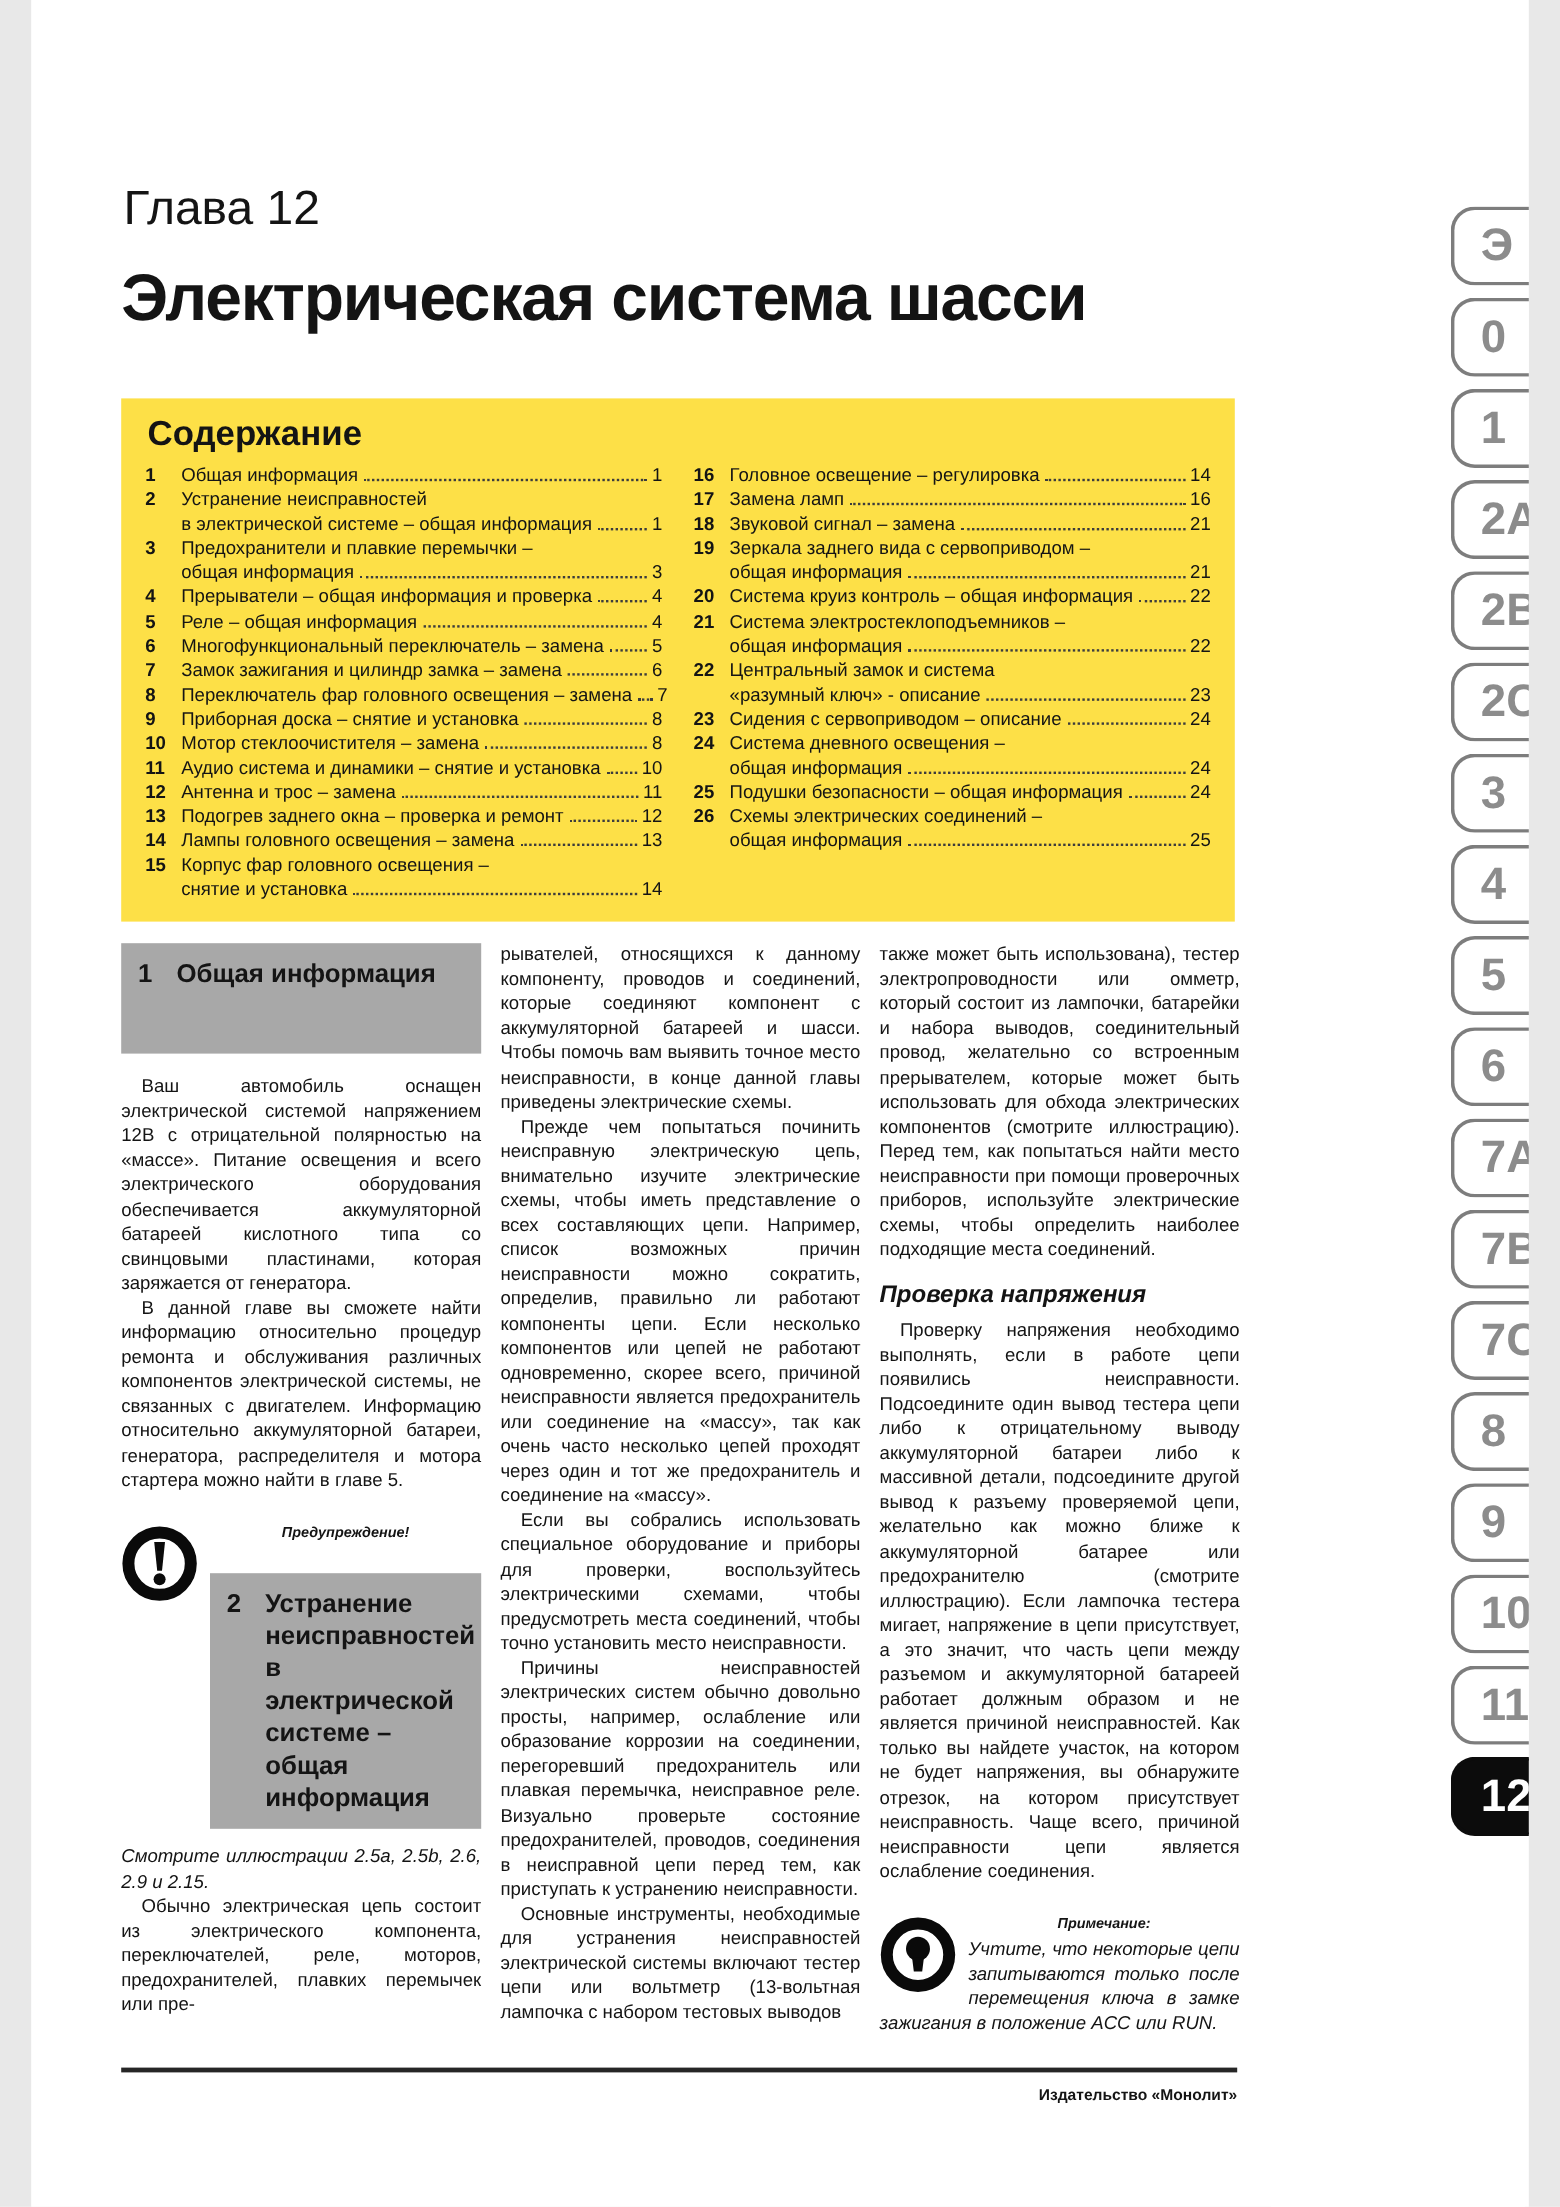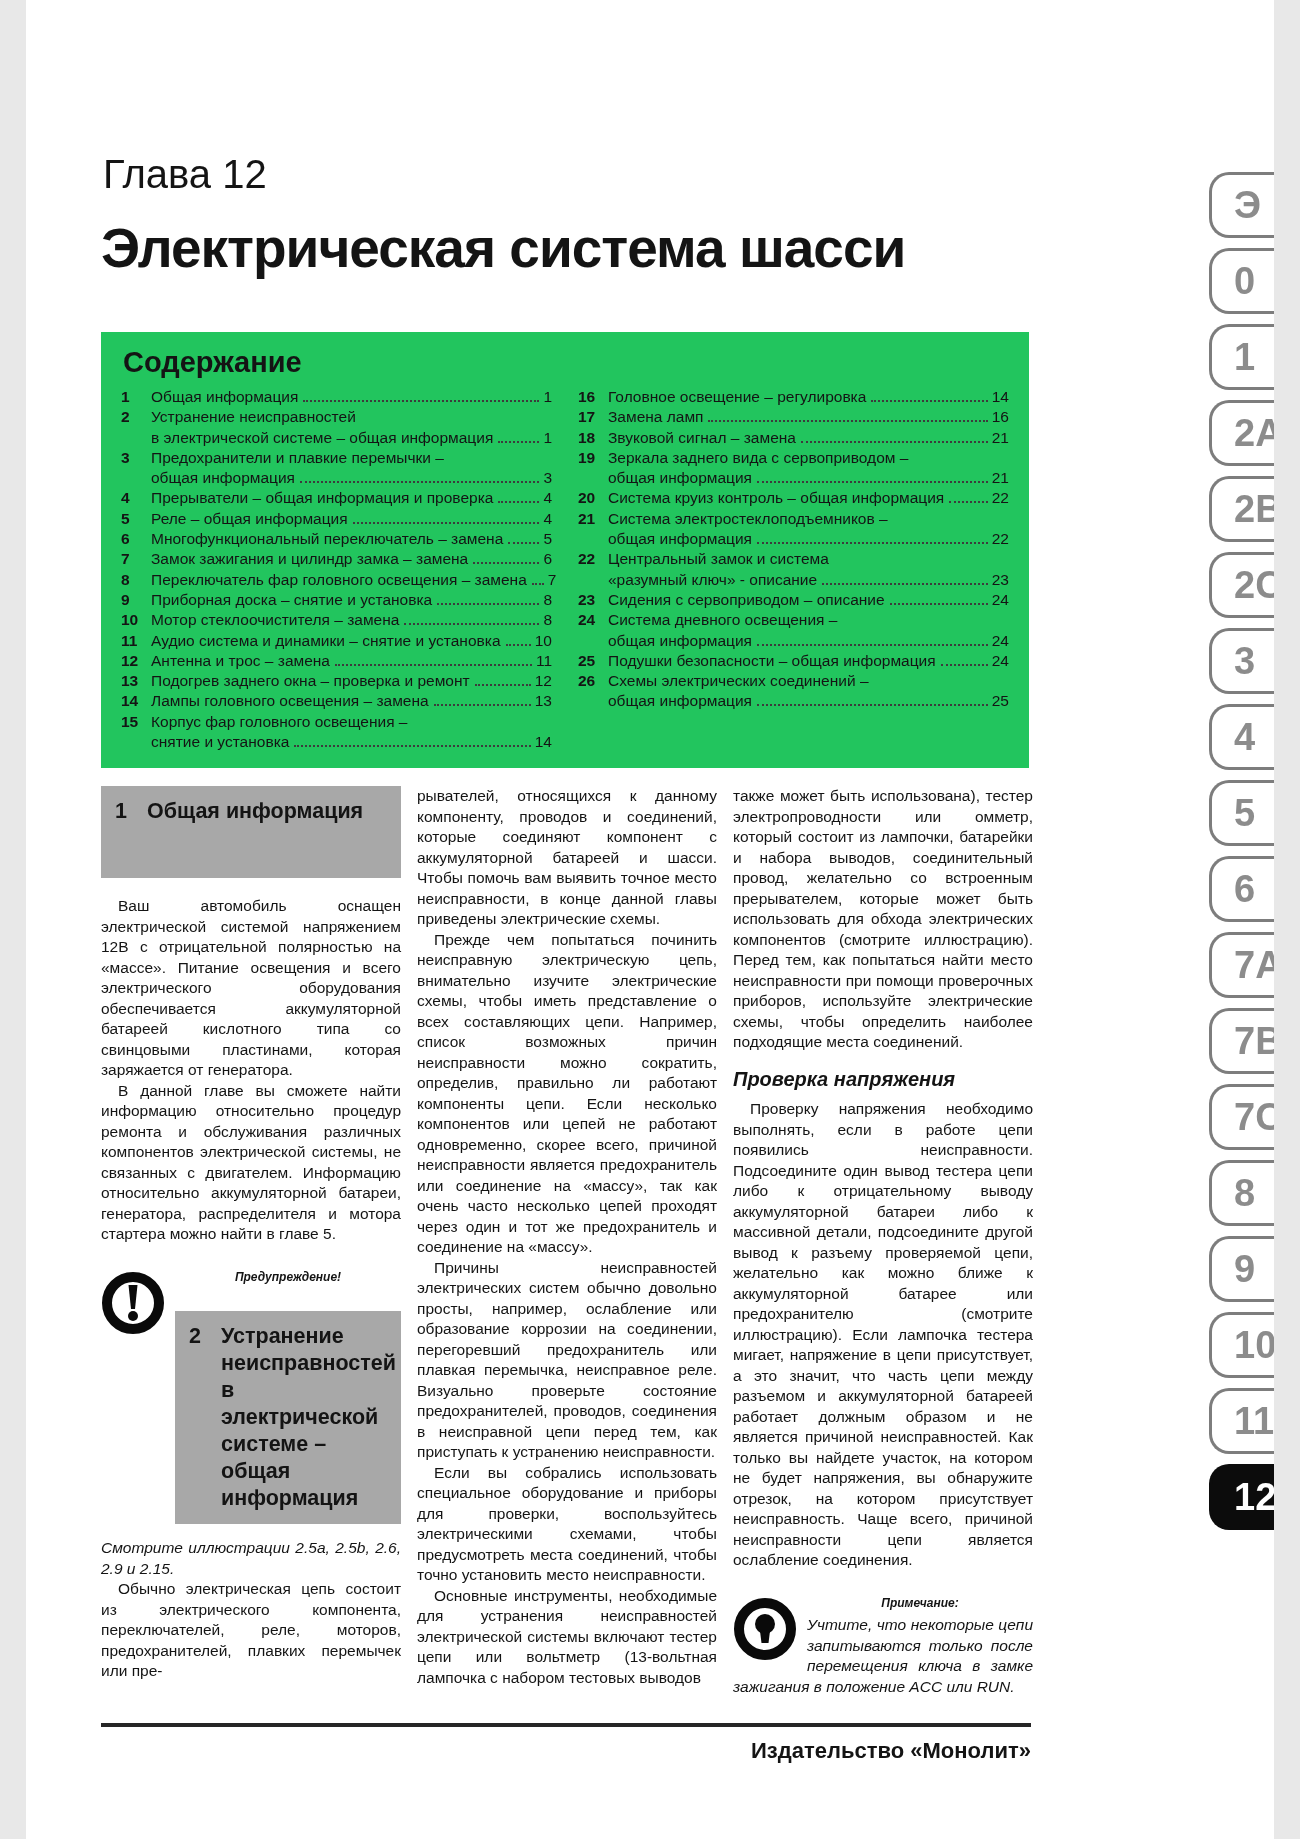--- a/index.html
+++ b/index.html
@@ -5,21 +5,21 @@
   html,body{margin:0;padding:0;}
   body{background:#e8e8e8;font-family:"Liberation Sans","DejaVu Sans",sans-serif;color:#141414;}
   .page{position:relative;width:1248px;height:1839px;background:#ffffff;overflow:hidden;margin:0 auto;}
 
   
   .chapter-label{position:absolute;left:77px;top:152px;font-size:40px;font-weight:400;letter-spacing:0;}
   .main-title{position:absolute;left:75px;top:216px;width:960px;font-size:55px;font-weight:700;letter-spacing:-1px;}
 
   
   .toc-box{position:absolute;left:75px;top:332px;width:928px;box-sizing:border-box;
-           background:#22c55e;padding:14px 20px 16px 20px;}
+           background:#fde047;padding:14px 20px 16px 20px;}
   .toc-heading{font-size:29px;font-weight:700;margin:0 0 8px 2px;}
   .toc-cols{display:flex;gap:26px;}
   .toc-col{flex:1;min-width:0;}
   .toc-item{display:flex;font-size:15.5px;line-height:20.3px;}
   .toc-num{width:30px;flex:0 0 30px;font-weight:700;}
   .toc-body{flex:1;min-width:0;display:block;}
   .toc-line{display:block;}
   .toc-last{display:flex;align-items:baseline;}
   .toc-title{white-space:nowrap;}
   .leader{flex:1;min-width:12px;border-bottom:2.5px dotted #3c3c3c;margin:0 4px 3px 5px;}
@@ -45,21 +45,21 @@
   .callout{margin-top:22px;}
   .callout .badge{float:left;width:64px;height:64px;margin:4px 10px 2px 0;}
   .callout .c-title{font-weight:700;font-style:italic;font-size:12px;margin:2px 0 2px 0;text-align:center;}
   .callout .c-text{font-style:italic;}
 
   .sub-heading{font-size:20px;font-weight:700;font-style:italic;margin:16px 0 10px 0;text-align:left;}
 
   
   .footer-rule{position:absolute;left:75px;top:1723px;width:930px;border-top:4px solid #262626;}
   .footer-text{position:absolute;left:75px;top:1738px;width:930px;text-align:right;
-               font-size:22px;font-weight:700;}
+               font-size:13px;font-weight:700;}
 
   
   .tabs{position:absolute;left:1183px;top:172px;width:117px;display:flex;flex-direction:column;gap:10px;}
   .tab{height:66px;box-sizing:border-box;border:3px solid #7d7d7d;border-right:none;
        border-radius:20px 0 0 20px;display:flex;align-items:center;padding-left:22px;
        font-size:38px;font-weight:700;color:#8c8c8c;background:#ffffff;}
   .tab.active{background:#0c0c0c;border-color:#0c0c0c;color:#ffffff;}
 </style>
 </head>
 <body>
@@ -372,22 +372,22 @@
         <span class="sec-num">2</span>
         <span class="sec-title">Устранение неисправностей в электрической системе – общая информация</span>
       </div>
       <p class="see-note">Смотрите иллюстрации 2.5a, 2.5b, 2.6, 2.9 и 2.15.</p>
       <p class="ind">Обычно электрическая цепь состоит из электрического компонента, переключателей, реле, моторов, предохранителей, плавких перемычек или пре-</p>
     </div>
 
     <div class="col">
       <p>рывателей, относящихся к данному компоненту, проводов и соединений, которые соединяют компонент с аккумуляторной батареей и шасси. Чтобы помочь вам выявить точное место неисправности, в конце данной главы приведены электрические схемы.</p>
       <p class="ind">Прежде чем попытаться починить неисправную электрическую цепь, внимательно изучите электрические схемы, чтобы иметь представление о всех составляющих цепи. Например, список возможных причин неисправности можно сократить, определив, правильно ли работают компоненты цепи. Если несколько компонентов или цепей не работают одновременно, скорее всего, причиной неисправности является предохранитель или соединение на «массу», так как очень часто несколько цепей проходят через один и тот же предохранитель и соединение на «массу».</p>
+      <p class="ind">Если вы собрались использовать специальное оборудование и приборы для проверки, воспользуйтесь электрическими схемами, чтобы предусмотреть места соединений, чтобы точно установить место неисправности.</p>
       <p class="ind">Причины неисправностей электрических систем обычно довольно просты, например, ослабление или образование коррозии на соединении, перегоревший предохранитель или плавкая перемычка, неисправное реле. Визуально проверьте состояние предохранителей, проводов, соединения в неисправной цепи перед тем, как приступать к устранению неисправности.</p>
-      <p class="ind">Если вы собрались использовать специальное оборудование и приборы для проверки, воспользуйтесь электрическими схемами, чтобы предусмотреть места соединений, чтобы точно установить место неисправности.</p>
       <p class="ind">Основные инструменты, необходимые для устранения неисправностей электрической системы включают тестер цепи или вольтметр (13-вольтная лампочка с набором тестовых выводов</p>
     </div>
 
     <div class="col">
       <p>также может быть использована), тестер электропроводности или омметр, который состоит из лампочки, батарейки и набора выводов, соединительный провод, желательно со встроенным прерывателем, которые может быть использовать для обхода электрических компонентов (смотрите иллюстрацию). Перед тем, как попытаться найти место неисправности при помощи проверочных приборов, используйте электрические схемы, чтобы определить наиболее подходящие места соединений.</p>
       <div class="sub-heading">Проверка напряжения</div>
       <p class="ind">Проверку напряжения необходимо выполнять, если в работе цепи появились неисправности. Подсоедините один вывод тестера цепи либо к отрицательному выводу аккумуляторной батареи либо к массивной детали, подсоедините другой вывод к разъему проверяемой цепи, желательно как можно ближе к аккумуляторной батарее или предохранителю (смотрите иллюстрацию). Если лампочка тестера мигает, напряжение в цепи присутствует, а это значит, что часть цепи между разъемом и аккумуляторной батареей работает должным образом и не является причиной неисправностей. Как только вы найдете участок, на котором не будет напряжения, вы обнаружите отрезок, на котором присутствует неисправность. Чаще всего, причиной неисправности цепи является ослабление соединения.</p>
 
       <div class="callout">
         <span class="badge">

